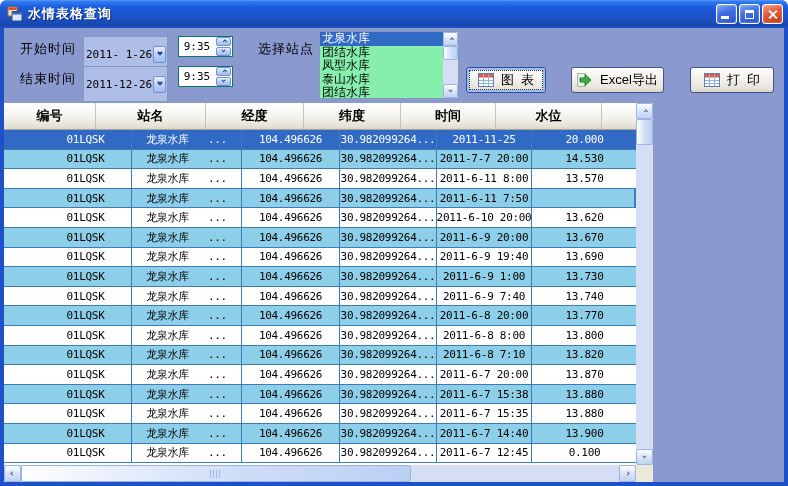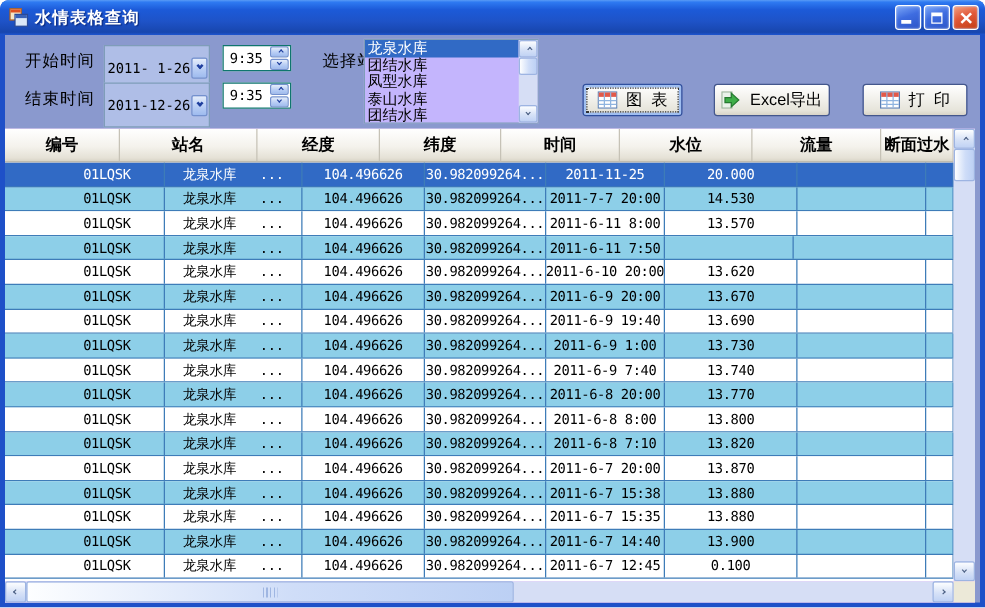--- a/index.html
+++ b/index.html
@@ -44,41 +44,41 @@
     background:linear-gradient(180deg,#E6EEFB,#BCD0F5 50%,#9EBBEF); display:flex; align-items:center; justify-content:center; }
 
   .chev { width:4px; height:4px; border-left:2px solid #1F3F9E; border-bottom:2px solid #1F3F9E; display:inline-block; }
   .chev.sm { width:3px; height:3px; border-width:1.5px; }
   .chev.up { transform:rotate(135deg) translate(-1px,-1px); }
   .chev.down { transform:rotate(-45deg) translate(1px,-1px); }
   .chev.left { transform:rotate(45deg); }
   .chev.right { transform:rotate(225deg); }
   .chev.gray { border-color:#4D6185; }
 
-  .listbox { position:absolute; left:287px; top:3px; width:140px; height:68px; border:1px solid #7F9DB9;
-    background:#c4b5fd; display:flex; }
+  .listbox { position:absolute; left:315px; top:3px; width:140px; height:68px; border:1px solid #7F9DB9;
+    background:#86efac; display:flex; }
   .lb-items { flex:1; overflow:hidden; }
   .lb-item { height:13.6px; line-height:13.5px; font-size:12px; color:#000; padding-left:2px; white-space:nowrap; }
   .lb-item.sel { background:var(--sel-row,#316AC5); color:#fff; }
   .lb-scroll { width:15px; background:var(--sb-track,#D6DEF5); display:flex; flex-direction:column; }
 
   .sb-btn { border:1px solid #9DB4E2; border-radius:2px; background:linear-gradient(180deg,#FDFEFF,#D7E2F7 55%,#C0D2F4);
     display:flex; align-items:center; justify-content:center; flex:none; }
   .sb-thumb { border:1px solid #9DB4E2; border-radius:2px; background:linear-gradient(90deg,#FDFEFF,#CFDDF8 55%,#BCD0F4);
     flex:none; display:flex; align-items:center; justify-content:center; }
   .grip-h { width:12px; height:8px; background:repeating-linear-gradient(90deg,#9FB6E2 0 1px,transparent 1px 3px); }
 
   .xpbtn { position:absolute; height:26px; border:1px solid #44578C; border-radius:3px; cursor:pointer;
     background:linear-gradient(180deg,#FFFFFF,#F2F1EC 45%,#E6E4DA 85%,#D8D4C8);
     display:flex; align-items:center; justify-content:center; gap:7px; font-size:13px; color:#000; white-space:pre; }
   .xpbtn.focused { border-color:#2F4F9E; box-shadow:inset 0 0 0 2px #9FBEF0; outline:1px dotted #333; outline-offset:-4px; }
   .btn-icon { width:16px; height:14px; flex:none; }
 
   
-  .grid-area { position:absolute; left:0; top:75px; width:776px; height:379px; background:#f0abfc;
+  .grid-area { position:absolute; left:0; top:75px; width:649px; height:379px; background:#000000;
     display:grid; grid-template-columns:minmax(0,1fr) 17px; grid-template-rows:minmax(0,1fr) 17px; }
   .grid-main { grid-column:1; grid-row:1; overflow:hidden; display:flex; flex-direction:column; background:#fff; }
 
   .grid-header { height:27px; flex:none; display:flex;
     background:linear-gradient(180deg,#FFFFFF,#F4F2EC 55%,#E5E1D6 90%,#D8D4C6);
     border-bottom:1px solid #ACA899; }
   .hcell { border-right:1px solid #C6C2B6; font-weight:bold; font-size:13px; color:#000;
     display:flex; align-items:center; justify-content:center; white-space:nowrap; overflow:hidden; }
 
   .grid-rows { flex:1; overflow:hidden; }

